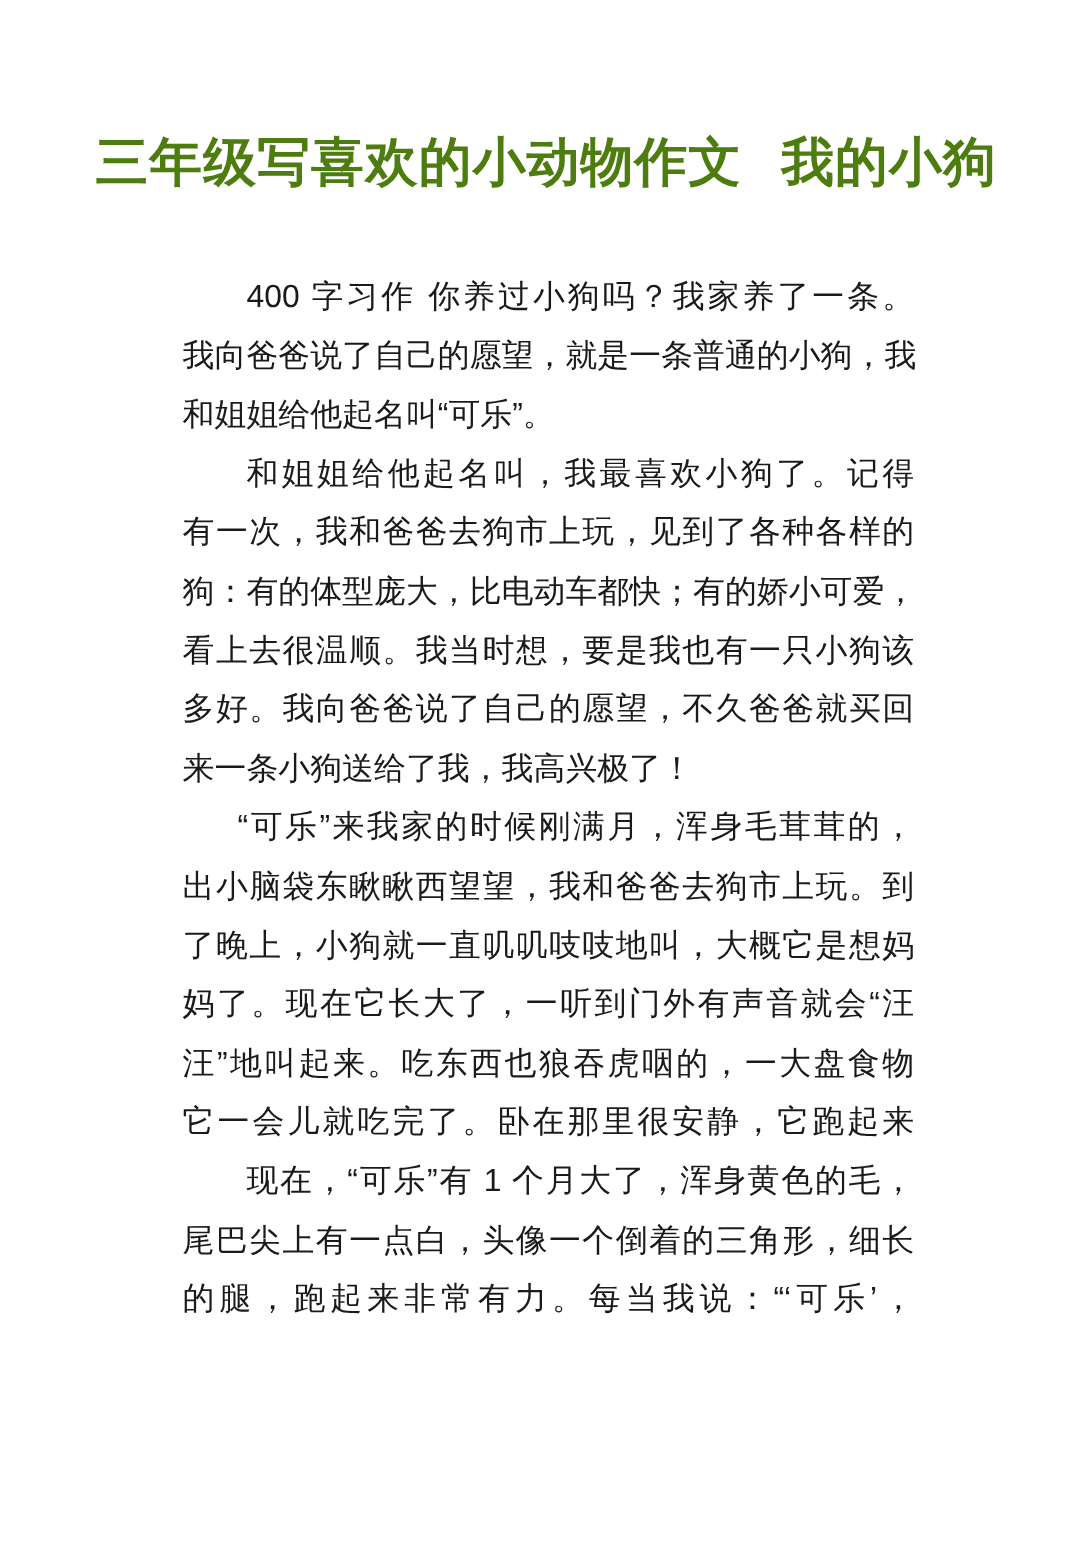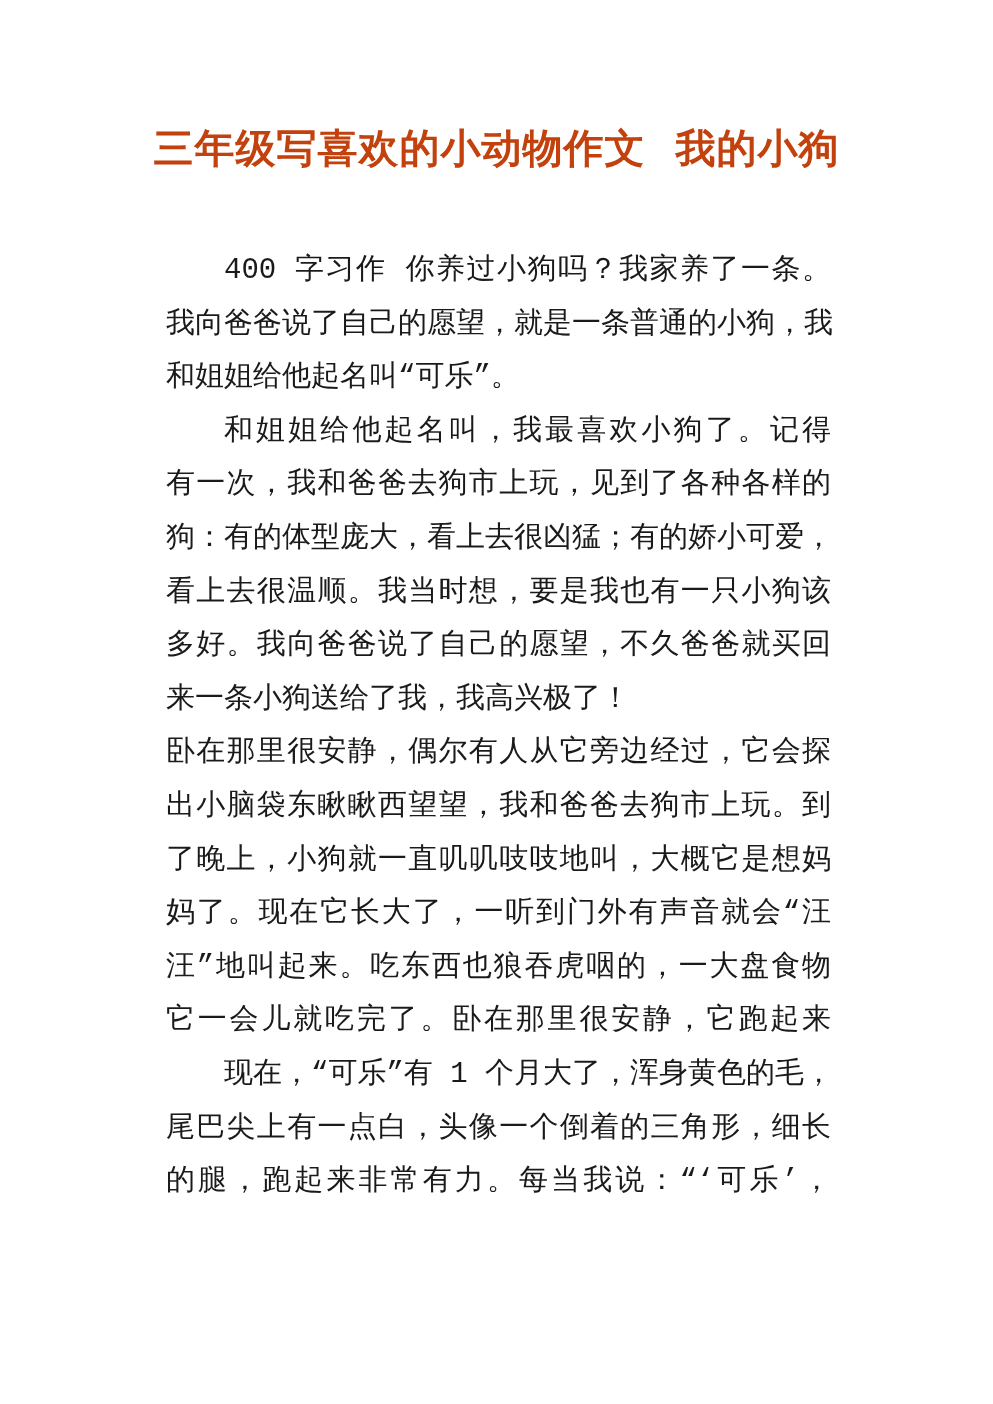--- a/index.html
+++ b/index.html
@@ -22,32 +22,32 @@
       background: #ffffff;
     }
     .title {
       position: absolute;
       left: 0;
       top: 122px;
       width: 993px;
       text-align: center;
       font-family: "DejaVu Sans", "Liberation Sans", sans-serif;
       font-weight: bold;
-      font-size: 40px;
+      font-size: 48px;
       line-height: 52px;
       letter-spacing: 1px;
-      color: #c2410c;
+      color: #4d7c0f;
       white-space: pre;
     }
     .body-text {
       position: absolute;
       left: 166px;
       top: 244px;
       width: 665px;
-      font-family: Liberation Mono, monospace;
+      font-family: Liberation Sans, sans-serif;
       font-size: 29px;
       color: #1a1a1a;
     }
     .line {
       display: block;
       height: 53.6px;
       line-height: 53.6px;
       white-space: nowrap;
       text-align: justify;
       text-align-last: justify;
@@ -74,28 +74,28 @@
 
     <div>
       <span class="line indent">400 字习作      你养过小狗吗？我家养了一条。</span>
       <span class="line">我向爸爸说了自己的愿望，就是一条普通的小狗，我</span>
       <span class="line last">和姐姐给他起名叫“可乐”。</span>
     </div>
 
     <div>
       <span class="line indent">和姐姐给他起名叫，我最喜欢小狗了。记得</span>
       <span class="line">有一次，我和爸爸去狗市上玩，见到了各种各样的</span>
-      <span class="line">狗：有的体型庞大，看上去很凶猛；有的娇小可爱，</span>
+      <span class="line">狗：有的体型庞大，比电动车都快；有的娇小可爱，</span>
       <span class="line">看上去很温顺。我当时想，要是我也有一只小狗该</span>
       <span class="line">多好。我向爸爸说了自己的愿望，不久爸爸就买回</span>
       <span class="line last">来一条小狗送给了我，我高兴极了！</span>
     </div>
 
     <div>
-      <span class="line">卧在那里很安静，偶尔有人从它旁边经过，它会探</span>
+      <span class="line indent-quote">“可乐”来我家的时候刚满月，浑身毛茸茸的，</span>
       <span class="line">出小脑袋东瞅瞅西望望，我和爸爸去狗市上玩。到</span>
       <span class="line">了晚上，小狗就一直叽叽吱吱地叫，大概它是想妈</span>
       <span class="line">妈了。现在它长大了，一听到门外有声音就会“汪</span>
       <span class="line">汪”地叫起来。吃东西也狼吞虎咽的，一大盘食物</span>
       <span class="line">它一会儿就吃完了。卧在那里很安静，它跑起来</span>
     </div>
 
     <div>
       <span class="line indent">现在，“可乐”有 1 个月大了，浑身黄色的毛，</span>
       <span class="line">尾巴尖上有一点白，头像一个倒着的三角形，细长</span>

